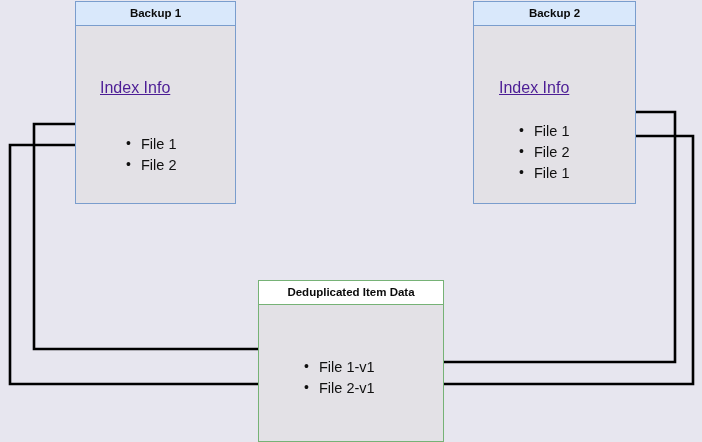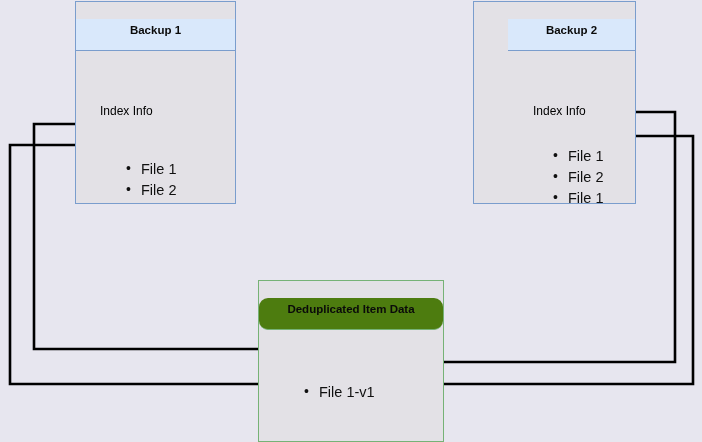--- a/index.html
+++ b/index.html
@@ -32,44 +32,43 @@
     box-sizing: border-box;
     border: 1px solid #7a9dcd;
     background: #e3e1e6;
   }
   .box-green {
     border: 1px solid #76b276;
     background: #e3e1e6;
   }
   .box-header {
     box-sizing: border-box;
-    height: 32px;
+    height: 24px;
     line-height: 22px;
     text-align: center;
     font-size: 11.5px;
     font-weight: bold;
     color: #0a0a0a;
     background: #d9e8fb;
     border-bottom: 1px solid #7a9dcd;
-    margin-top: 17px;
   }
   .box-header-green {
-    background: #4d7c0f;
+    background: #ffffff;
     border-bottom: 1px solid #76b276;
-    border-radius: 9px;
   }
   .box-body {
     position: relative;
     width: 100%;
   }
   .index-label {
     position: absolute;
-    font-size: 12px;
-    color: #000000;
+    font-size: 16px;
+    color: #4c1d95;
     white-space: nowrap;
+    text-decoration: underline;
   }
   .file-list {
     position: absolute;
     margin: 0;
     padding: 0;
     list-style: none;
   }
   .file-list li {
     font-size: 14.5px;
     color: #101010;
@@ -85,21 +84,21 @@
     top: -1px;
     font-size: 14px;
     color: #101010;
   }
   
   #backup1 { left: 75px; top: 1px; width: 161px; height: 203px; }
   #backup1 .box-body { height: 177px; }
   #backup1 .index-label { left: 24px; top: 53px; }
   #backup1 .file-list { left: 50px; top: 108px; }
   
-  #backup2 { left: 473px; top: 1px; width: 163px; height: 203px; padding-left: 34px; }
+  #backup2 { left: 473px; top: 1px; width: 163px; height: 203px; }
   #backup2 .box-body { height: 177px; }
   #backup2 .index-label { left: 25px; top: 53px; }
   #backup2 .file-list { left: 45px; top: 95px; }
   
   #dedup { left: 258px; top: 280px; width: 186px; height: 162px; }
   #dedup .box-body { height: 152px; }
   #dedup .file-list { left: 45px; top: 52px; }
 </style>
 </head>
 <body>
@@ -143,17 +142,18 @@
         <li>File 1</li>
       </ul>
     </div>
   </div>
 
   <div class="box box-green" id="dedup">
     <div class="box-header box-header-green">Deduplicated Item Data</div>
     <div class="box-body">
       <ul class="file-list">
         <li>File 1-v1</li>
+        <li>File 2-v1</li>
       </ul>
     </div>
   </div>
 
 </div>
 
 </body></html>

